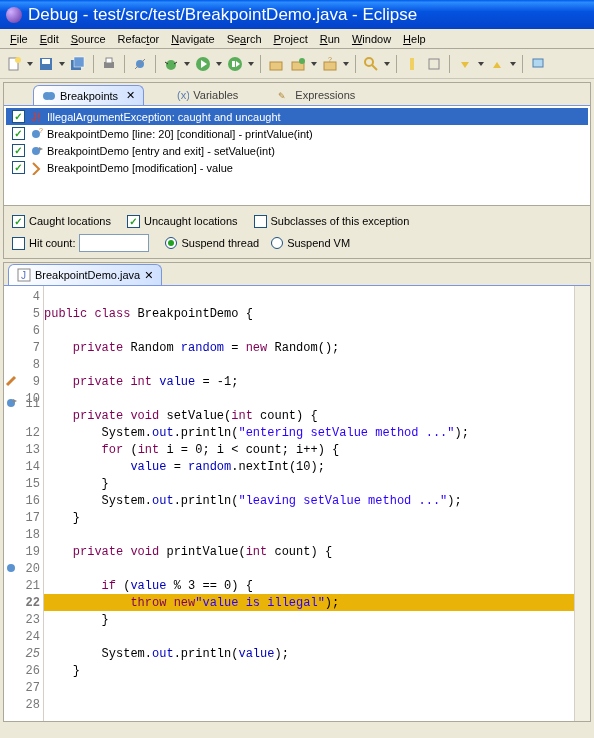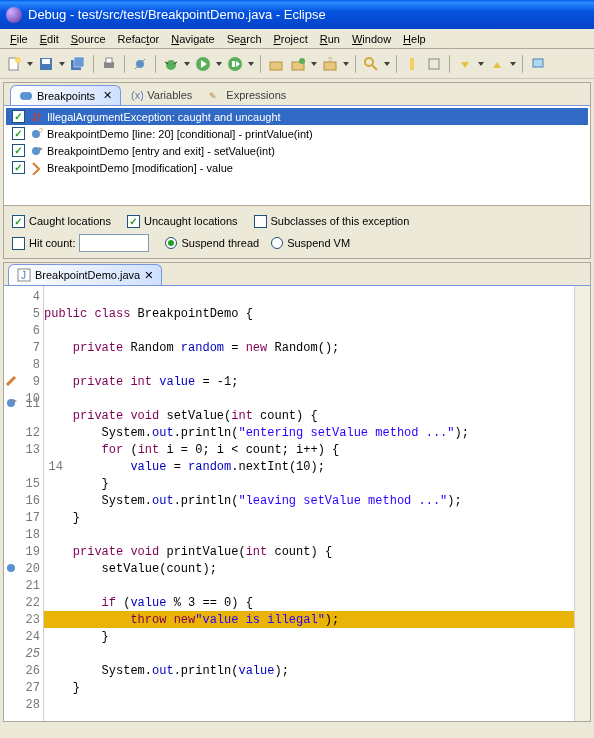--- a/index.html
+++ b/index.html
@@ -11,21 +11,21 @@
   height: 738px;
   overflow: hidden;
 }
 .titlebar {
   background: linear-gradient(to bottom, #0058e6 0%, #2b8cff 8%, #0453e0 40%, #0442c8 100%);
   color: #fff;
   height: 29px;
   display: flex;
   align-items: center;
   padding: 0 6px;
-  font-size: 13px;
+  font-size: 17px;
 }
 .titlebar .eclipse-icon { width:16px; height:16px; margin-right:6px; background: radial-gradient(circle at 30% 30%, #d0b0ff, #6030a0); border-radius:50%; }
 .menubar {
   background: #ece9d8;
   height: 20px;
   display: flex;
   align-items: center;
   padding: 0 4px;
   border-bottom: 1px solid #aca899;
 }
@@ -59,20 +59,21 @@
 }
 .tab {
   display: flex;
   align-items: center;
   padding: 3px 8px;
   font-size: 11px;
   gap: 4px;
   border-top-left-radius: 6px;
   border-top-right-radius: 6px;
   height: 20px;
+  margin-left: 23px;
 }
 .tab.active {
   background: linear-gradient(to right, #fff 0%, #cfe0ff 100%);
   border: 1px solid #7a96df;
   border-bottom: none;
 }
 .tab.inactive {
   background: transparent;
   color: #404040;
 }
@@ -419,21 +420,21 @@
               <polygon points="8,2 12,4 8,6" fill="#888"></polygon>
             </svg></span>
           <span class="ln">11</span>
         </div>
         <div class="gutter-line" style="top: 138px; padding-left: 18px;">
           <span class="ln">12</span>
         </div>
         <div class="gutter-line" style="top: 155px;">
           <span class="ln">13</span>
         </div>
-        <div class="gutter-line" style="top: 172px; margin-left: 23px;">
+        <div class="gutter-line" style="top: 172px;">
           <span class="ln">14</span>
         </div>
         <div class="gutter-line" style="top: 189px;">
           <span class="ln">15</span>
         </div>
         <div class="gutter-line" style="top: 206px;">
           <span class="ln">16</span>
         </div>
         <div class="gutter-line" style="top: 223px;">
           <span class="ln">17</span>
@@ -446,21 +447,21 @@
         </div>
         <div class="gutter-line" style="top: 274px;">
           <span class="mark"><svg width="12" height="12">
               <circle cx="6" cy="6" r="4" fill="#5b93d0"></circle>
             </svg></span>
           <span class="ln">20</span>
         </div>
         <div class="gutter-line" style="top: 291px;">
           <span class="ln">21</span>
         </div>
-        <div class="gutter-line" style="top: 308px;">
+        <div class="gutter-line" style="top: 308px; font-weight: bold;">
           <span class="ln">22</span>
         </div>
         <div class="gutter-line" style="top: 325px;">
           <span class="ln">23</span>
         </div>
         <div class="gutter-line" style="top: 342px;">
           <span class="ln">24</span>
         </div>
         <div class="gutter-line" style="top: 359px; font-style: italic;">
           <span class="ln">25</span>
@@ -485,21 +486,20 @@
         <div class="line">&nbsp;</div>
         <div class="line"><span>    </span><span class="kw">private void</span><span> setValue(</span><span class="kw">int</span><span> count) {</span></div>
         <div class="line"><span>        System.</span><span class="fld">out</span><span>.println(</span><span class="str">"entering setValue method ..."</span><span>);</span></div>
         <div class="line"><span>        </span><span class="kw">for</span><span> (</span><span class="kw">int</span><span> i = 0; i &lt; count; i++) {</span></div>
         <div class="line"><span>            </span><span class="fld">value</span><span> = </span><span class="fld">random</span><span>.nextInt(10);</span></div>
         <div class="line"><span>        }</span></div>
         <div class="line"><span>        System.</span><span class="fld">out</span><span>.println(</span><span class="str">"leaving setValue method ..."</span><span>);</span></div>
         <div class="line"><span>    }</span></div>
         <div class="line">&nbsp;</div>
         <div class="line"><span>    </span><span class="kw">private void</span><span> printValue(</span><span class="kw">int</span><span> count) {</span></div>
-        <div class="line"><span>        setValue(count);</span></div>
         <div class="line">&nbsp;</div>
         <div class="line"><span>        </span><span class="kw">if</span><span> (</span><span class="fld">value</span><span> % 3 == 0) {</span></div>
         <div class="line hl"><span>            </span><span class="kw">throw new</span><span class="str">"value is illegal"</span><span>);</span></div>
         <div class="line"><span>        }</span></div>
         <div class="line">&nbsp;</div>
         <div class="line"><span>        System.</span><span class="fld">out</span><span>.println(</span><span class="fld">value</span><span>);</span></div>
         <div class="line"><span>    }</span></div>
         <div class="line">&nbsp;</div>
       </div>
     <div class="scrollbar-v"></div>

